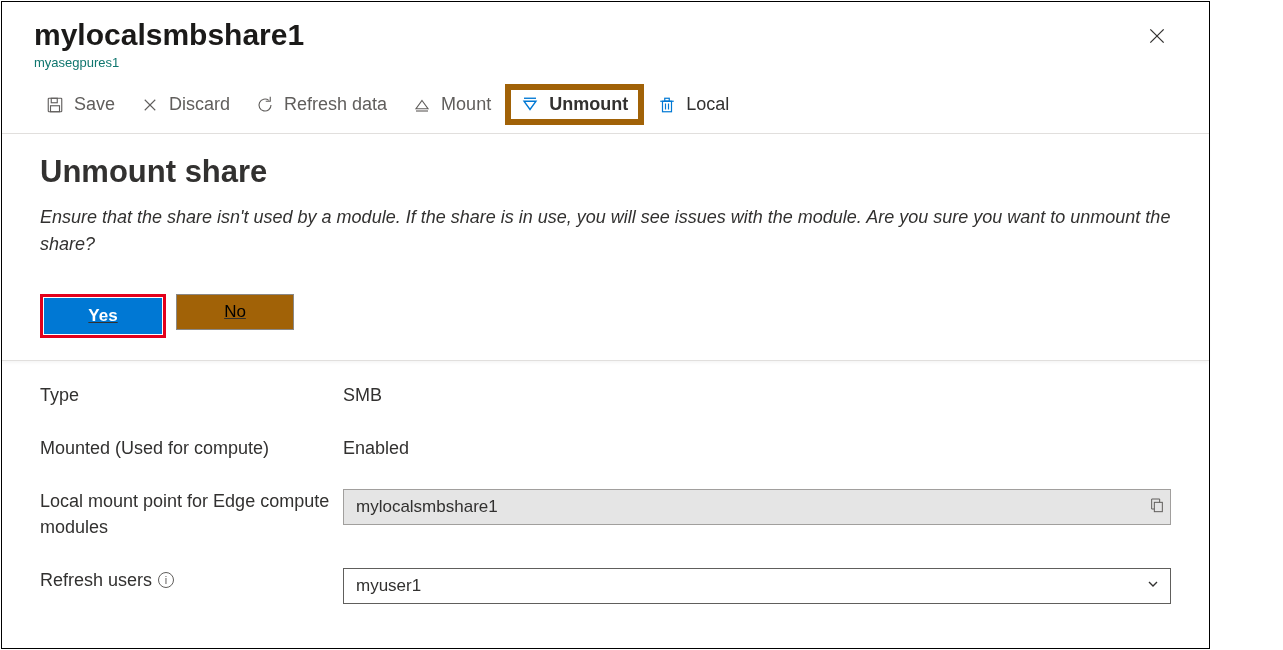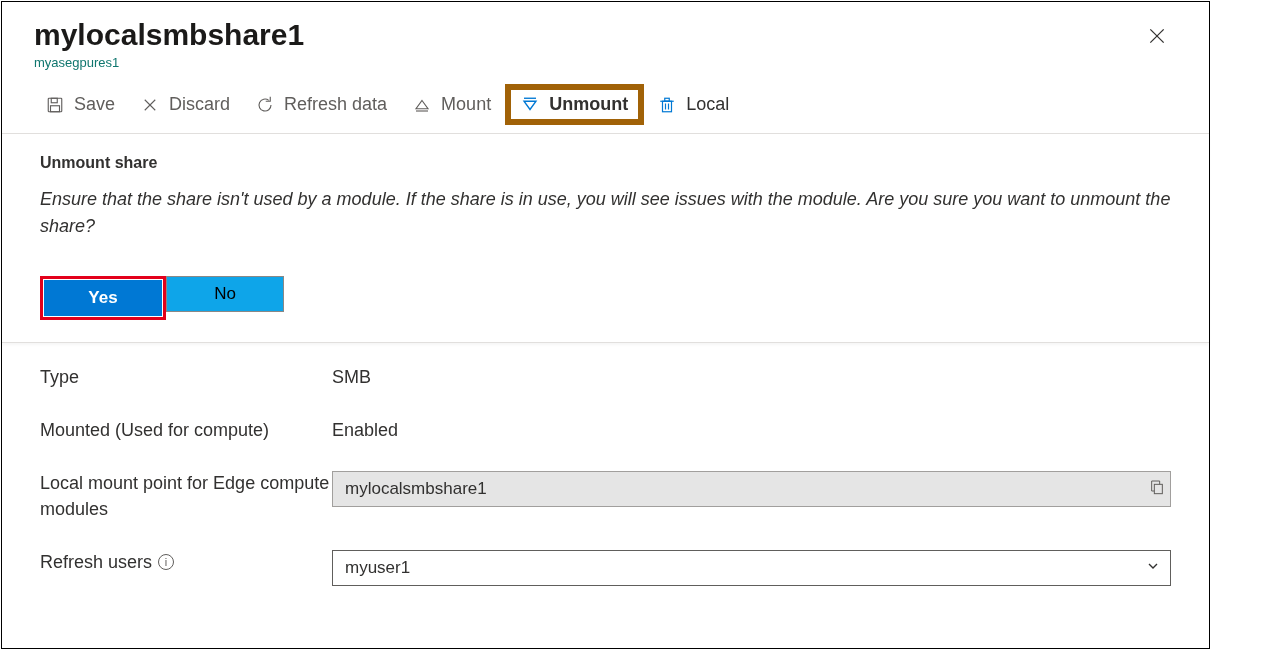--- a/index.html
+++ b/index.html
@@ -71,42 +71,44 @@
     padding: 4px 10px;
     font-weight: bold;
   }
 
   .dialog-section {
     padding: 20px 38px 22px 38px;
     border-bottom: 1px solid #e1dfdd;
     box-shadow: 0 2px 3px rgba(0,0,0,0.04);
   }
   .dialog-title {
-    font-size: 16px;
+    font-size: 31px;
     font-weight: 600;
     color: #323130;
     margin-bottom: 14px;
   }
   .dialog-text {
     font-size: 18px;
     line-height: 1.5;
     color: #323130;
     max-width: 1170px;
     font-style: italic;
   }
   .btn-row {
     display: flex;
+    gap: 10px;
     margin-top: 36px;
+    text-decoration: underline;
   }
   .btn {
     min-width: 118px;
     height: 36px;
     font-size: 17px;
     border: 1px solid #8a8886;
-    background: #0ea5e9;
+    background: #a16207;
     cursor: pointer;
     display: flex;
     align-items: center;
     justify-content: center;
   }
   .btn-primary {
     background: #0078d4;
     color: #fff;
     font-weight: 600;
     border: 1px solid #0078d4;
@@ -119,21 +121,21 @@
 
   .form-section {
     padding: 22px 38px 10px 38px;
     display: flex;
     flex-direction: column;
     gap: 28px;
   }
   .form-row {
     display: flex;
     align-items: flex-start;
-    gap: 2px;
+    gap: 13px;
   }
   .form-label {
     width: 290px;
     font-size: 18px;
     color: #323130;
     line-height: 1.4;
     flex-shrink: 0;
   }
   .form-value {
     font-size: 18px;

